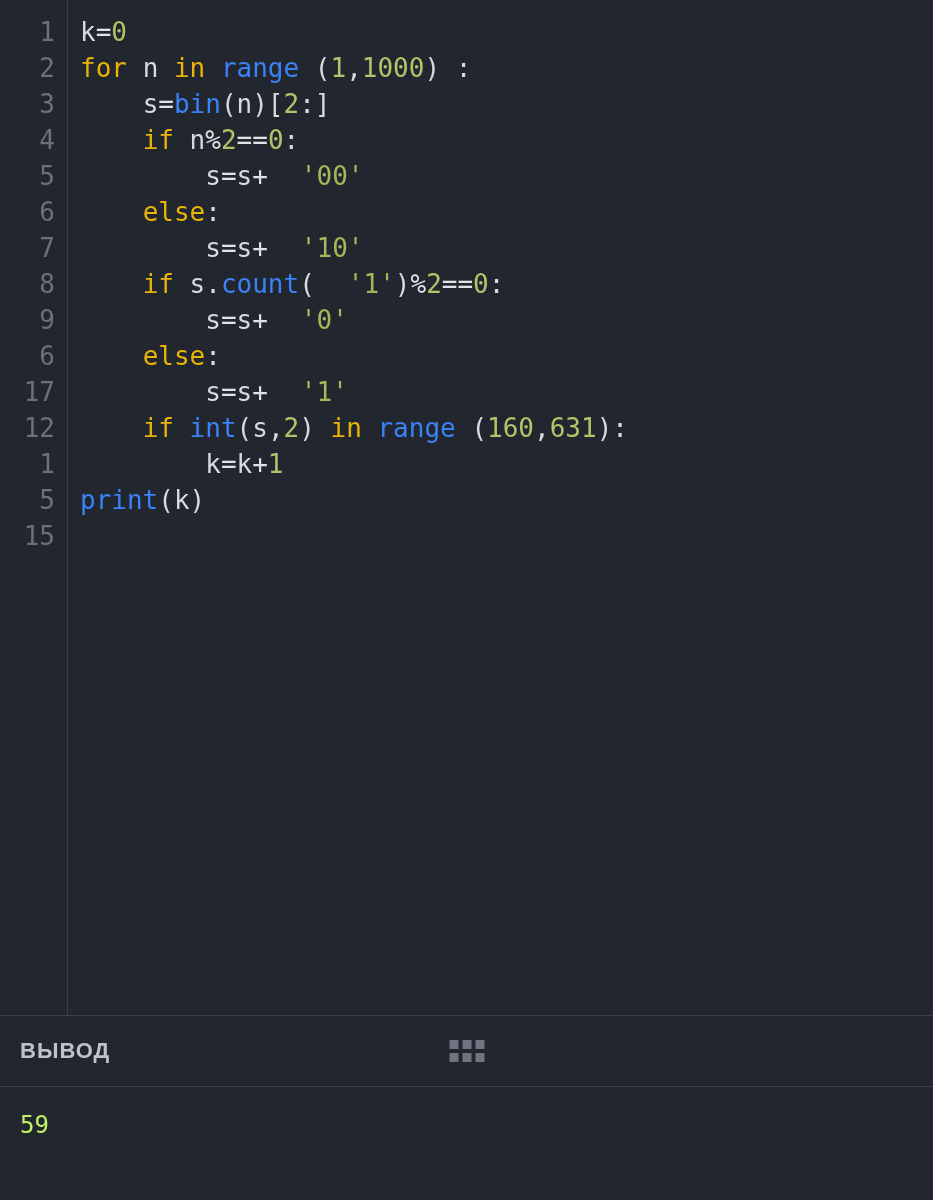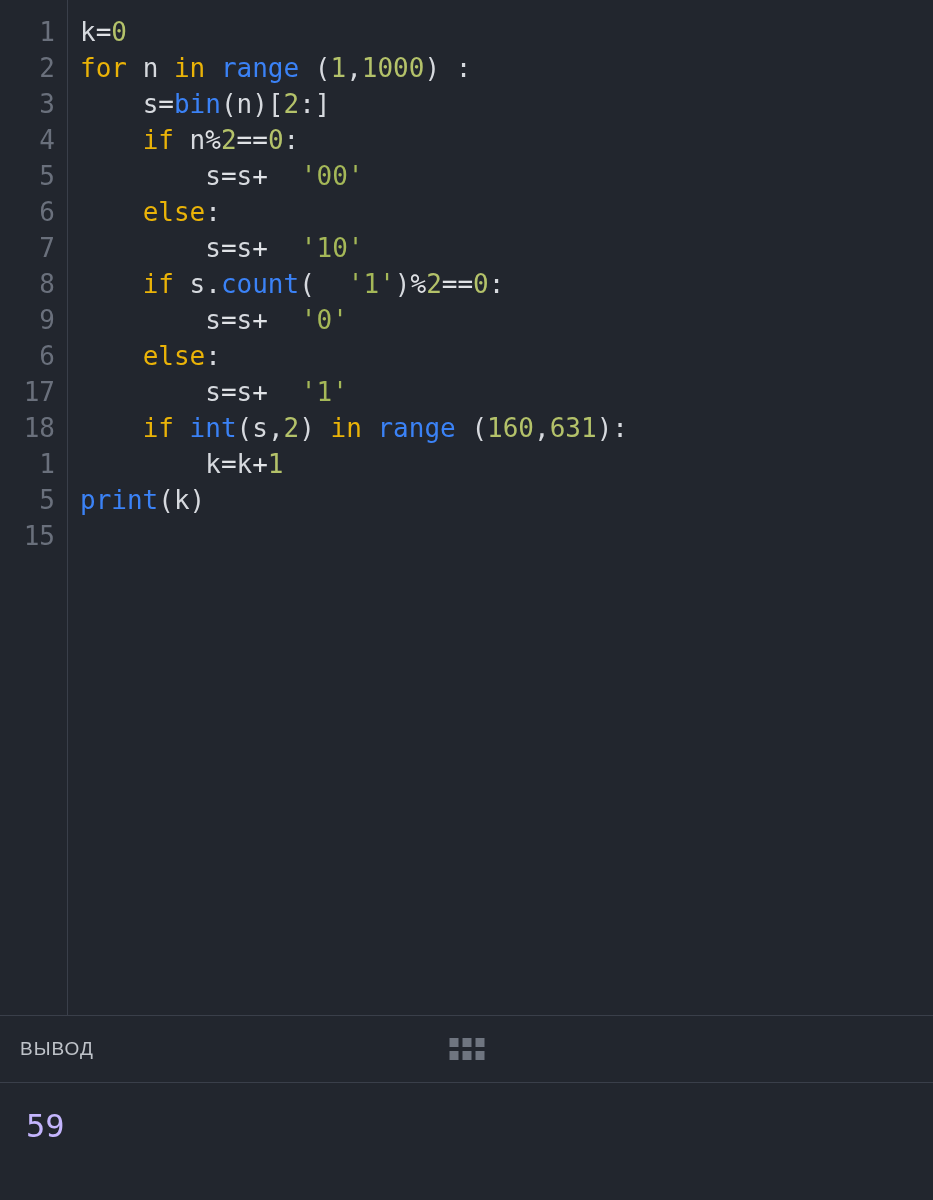--- a/index.html
+++ b/index.html
@@ -58,23 +58,23 @@
   .output-header {
     display: flex;
     align-items: center;
     justify-content: space-between;
     padding: 22px 20px 22px 20px;
     border-bottom: 1px solid #3a3f4a;
     position: relative;
   }
   .output-title {
     font-family: -apple-system, "Segoe UI", Arial, sans-serif;
-    font-weight: 400;
+    font-weight: 700;
     letter-spacing: 1px;
-    font-size: 19px;
+    font-size: 22px;
     color: #bfc3c9;
   }
   .grab-handle {
     position: absolute;
     left: 50%;
     transform: translateX(-50%);
     display: flex;
     flex-direction: column;
     gap: 4px;
   }
@@ -82,43 +82,43 @@
     display: flex;
     gap: 4px;
   }
   .grab-dot {
     width: 9px;
     height: 9px;
     background: #6f7580;
   }
   .output-body {
     flex: 1;
-    padding: 24px 26px;
-    font-size: 32px;
-    color: #c4b5fd;
+    padding: 24px 20px;
+    font-size: 24px;
+    color: #bef264;
     font-family: "SF Mono", Menlo, Monaco, Consolas, monospace;
   }
 </style>
 </head>
 <body>
 
 <div class="editor">
   <div class="gutter" id="gutter">
       <div class="ln">1</div>
       <div class="ln">2</div>
       <div class="ln">3</div>
       <div class="ln">4</div>
       <div class="ln">5</div>
       <div class="ln">6</div>
       <div class="ln">7</div>
       <div class="ln">8</div>
       <div class="ln">9</div>
       <div class="ln">6</div>
       <div class="ln">17</div>
-      <div class="ln">18</div>
+      <div class="ln">12</div>
       <div class="ln">1</div>
       <div class="ln">5</div>
       <div class="ln">15</div>
     </div>
   <div class="code" id="code"><div class="codeline"><span class="tok-id">k</span><span class="tok-op">=</span><span class="tok-num">0</span></div><div class="codeline"><span class="tok-kw">for</span><span> </span><span class="tok-id">n</span><span> </span><span class="tok-kw">in</span><span> </span><span class="tok-call">range</span><span> </span><span class="tok-punc">(</span><span class="tok-num">1</span><span class="tok-punc">,</span><span class="tok-num">1000</span><span class="tok-punc">)</span><span> </span><span class="tok-punc">:</span></div><div class="codeline"><span>    </span><span class="tok-id">s</span><span class="tok-op">=</span><span class="tok-call">bin</span><span class="tok-punc">(</span><span class="tok-id">n</span><span class="tok-punc">)[</span><span class="tok-num">2</span><span class="tok-punc">:]</span></div><div class="codeline"><span>    </span><span class="tok-kw">if</span><span> </span><span class="tok-id">n</span><span class="tok-op">%</span><span class="tok-num">2</span><span class="tok-op">==</span><span class="tok-num">0</span><span class="tok-punc">:</span></div><div class="codeline"><span>        </span><span class="tok-id">s</span><span class="tok-op">=</span><span class="tok-id">s</span><span class="tok-op">+</span><span class="tok-str">'00'</span></div><div class="codeline"><span>    </span><span class="tok-kw">else</span><span class="tok-punc">:</span></div><div class="codeline"><span>        </span><span class="tok-id">s</span><span class="tok-op">=</span><span class="tok-id">s</span><span class="tok-op">+</span><span class="tok-str">'10'</span></div><div class="codeline"><span>    </span><span class="tok-kw">if</span><span> </span><span class="tok-id">s</span><span class="tok-punc">.</span><span class="tok-call">count</span><span class="tok-punc">(</span><span class="tok-str">'1'</span><span class="tok-punc">)</span><span class="tok-op">%</span><span class="tok-num">2</span><span class="tok-op">==</span><span class="tok-num">0</span><span class="tok-punc">:</span></div><div class="codeline"><span>        </span><span class="tok-id">s</span><span class="tok-op">=</span><span class="tok-id">s</span><span class="tok-op">+</span><span class="tok-str">'0'</span></div><div class="codeline"><span>    </span><span class="tok-kw">else</span><span class="tok-punc">:</span></div><div class="codeline"><span>        </span><span class="tok-id">s</span><span class="tok-op">=</span><span class="tok-id">s</span><span class="tok-op">+</span><span class="tok-str">'1'</span></div><div class="codeline"><span>    </span><span class="tok-kw">if</span><span> </span><span class="tok-call">int</span><span class="tok-punc">(</span><span class="tok-id">s</span><span class="tok-punc">,</span><span class="tok-num">2</span><span class="tok-punc">)</span><span> </span><span class="tok-kw">in</span><span> </span><span class="tok-call">range</span><span> </span><span class="tok-punc">(</span><span class="tok-num">160</span><span class="tok-punc">,</span><span class="tok-num">631</span><span class="tok-punc">):</span></div><div class="codeline"><span>        </span><span class="tok-id">k</span><span class="tok-op">=</span><span class="tok-id">k</span><span class="tok-op">+</span><span class="tok-num">1</span></div><div class="codeline"><span class="tok-call">print</span><span class="tok-punc">(</span><span class="tok-id">k</span><span class="tok-punc">)</span></div><div class="codeline"></div></div>
 </div>
 
 <div class="output-panel">
   <div class="output-header">
     <div class="output-title">ВЫВОД</div>

